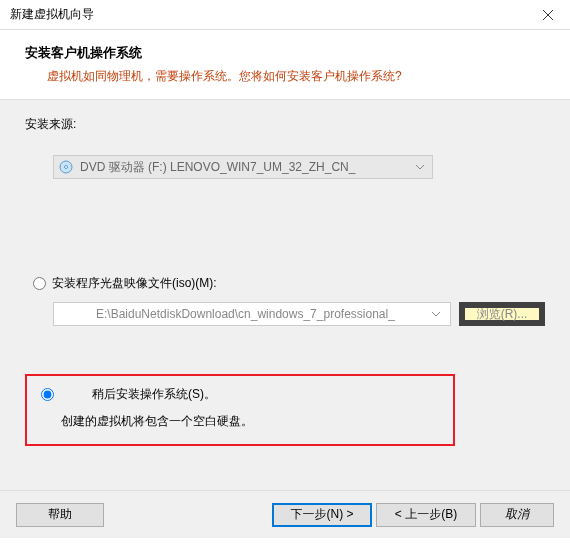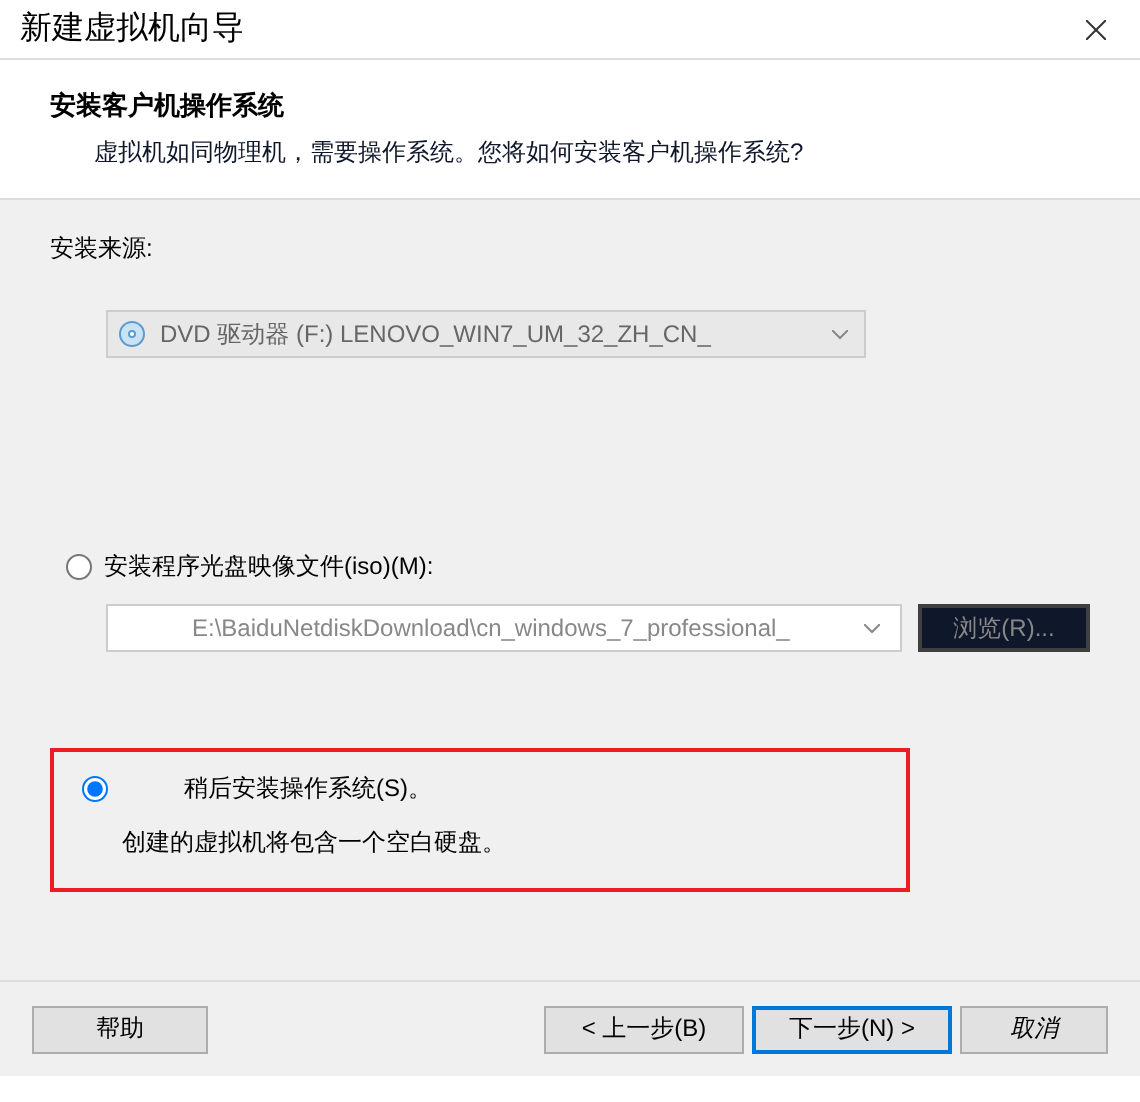--- a/index.html
+++ b/index.html
@@ -1,38 +1,38 @@
 <!DOCTYPE html>
 <html><head>
 <meta charset="utf-8">
 <style>
 * { box-sizing: border-box; margin: 0; padding: 0; }
 body { font-family: "Microsoft YaHei", "Segoe UI", sans-serif; font-size: 12px; background: #fff; width: 570px; height: 551px; overflow: hidden; }
 .titlebar { display: flex; align-items: center; justify-content: space-between; height: 30px; padding: 0 0 0 10px; border-bottom: 1px solid #ddd; }
-.titlebar-title { font-size: 16px; }
+.titlebar-title { font-size: 12px; }
 .close-btn { width: 45px; height: 30px; display: flex; align-items: center; justify-content: center; cursor: pointer; }
 .close-btn svg { width: 10px; height: 10px; stroke: #333; stroke-width: 1; }
 .header { padding: 14px 25px 14px 25px; background: #fff; border-bottom: 1px solid #ddd; }
 .header-title { font-size: 13px; font-weight: bold; margin-bottom: 6px; }
-.header-desc { font-size: 12px; margin-left: 22px; color: #0f172a; }
+.header-desc { font-size: 12px; margin-left: 22px; color: #c2410c; }
 .body { padding: 16px 25px 10px 25px; background: #f0f0f0; height: 438px; position: relative; }
 .source-label { font-size: 12px; margin-bottom: 22px; }
 .option-group { margin-bottom: 10px; }
 .radio-row { display: flex; align-items: center; margin-left: 8px; margin-bottom: 10px; }
 .radio-row input[type=radio] { width: 13px; height: 13px; margin-right: 6px; }
 .radio-label { font-size: 12px; }
 .dropdown { margin-left: 28px; width: 380px; height: 24px; background: #e8e8e8; border: 1px solid #ccc; display: flex; align-items: center; padding: 0 4px; color: #666; font-size: 12px; }
 .dropdown .dd-icon { width: 16px; height: 16px; margin-right: 6px; display:inline-flex; align-items:center; justify-content:center; }
 .dropdown .dd-text { flex: 1; white-space: nowrap; overflow: hidden; }
 .dropdown .dd-arrow { width: 16px; display: flex; align-items: center; justify-content: center; color: #888; }
 .iso-row { display: flex; align-items: center; margin-left: 28px; gap: 8px; }
 .iso-input { flex: 1; height: 24px; border: 1px solid #ccc; background: #fff; padding: 0 6px; font-size: 12px; color: #888; display:flex; align-items:center; }
 .iso-input .dd-arrow { width: 16px; display:flex; align-items:center; justify-content:center; color:#888; }
 .iso-input span:first-child { flex:1; white-space:nowrap; overflow:hidden;margin-left:36px; }
-.browse-btn { width: 86px; height: 24px; background: #0f172a; border: 2px solid #404040; font-size: 12px; color: #888; display:flex; align-items:center; justify-content:center; }
+.browse-btn { width: 86px; height: 24px; background: #fef9c3; border: 6px solid #404040; font-size: 12px; color: #888; display:flex; align-items:center; justify-content:center; }
 .highlight-box { border: 2px solid #ed1c24; padding: 10px 14px 14px 14px; margin-left: 0; margin-top: 48px; width: 430px; }
 .highlight-box .radio-row { margin-left: 0; margin-bottom: 10px; gap: 32px; }
 .sub-desc { font-size: 12px; margin-left: 20px; }
 .spacer-large { height: 86px; }
 .footer { position: absolute; bottom: 0; left: 0; right: 0; height: 48px; border-top: 1px solid #ddd; background: #f0f0f0; display: flex; align-items: center; padding: 0 16px; }
 .footer .btn { height: 24px; border: 1px solid #adadad; background: #e1e1e1; font-size: 12px; padding: 0 14px; display: flex; align-items:center; justify-content:center; cursor:pointer; }
 .footer .btn.default { border: 2px solid #0078d7; }
 .footer .spacer { flex:1; }
 .footer .btn + .btn { margin-left: 4px; }
 .footer .help-btn { width: 88px; justify-content:center; }
@@ -102,17 +102,17 @@
     <label class="radio-row">
       <input type="radio" name="src" checked="" style="">
       <span class="radio-label">稍后安装操作系统(S)。</span>
     </label>
     <div class="sub-desc">创建的虚拟机将包含一个空白硬盘。</div>
   </div>
 
   <div class="footer">
     <div class="btn help-btn">帮助</div>
     <div class="spacer"></div>
+    <div class="btn next-btn default">下一步(N) &gt;</div>
     <div class="btn back-btn">&lt; 上一步(B)</div>
-    <div class="btn next-btn default">下一步(N) &gt;</div>
     <div class="btn cancel-btn">取消</div>
   </div>
 </div>
 
 </body></html>

